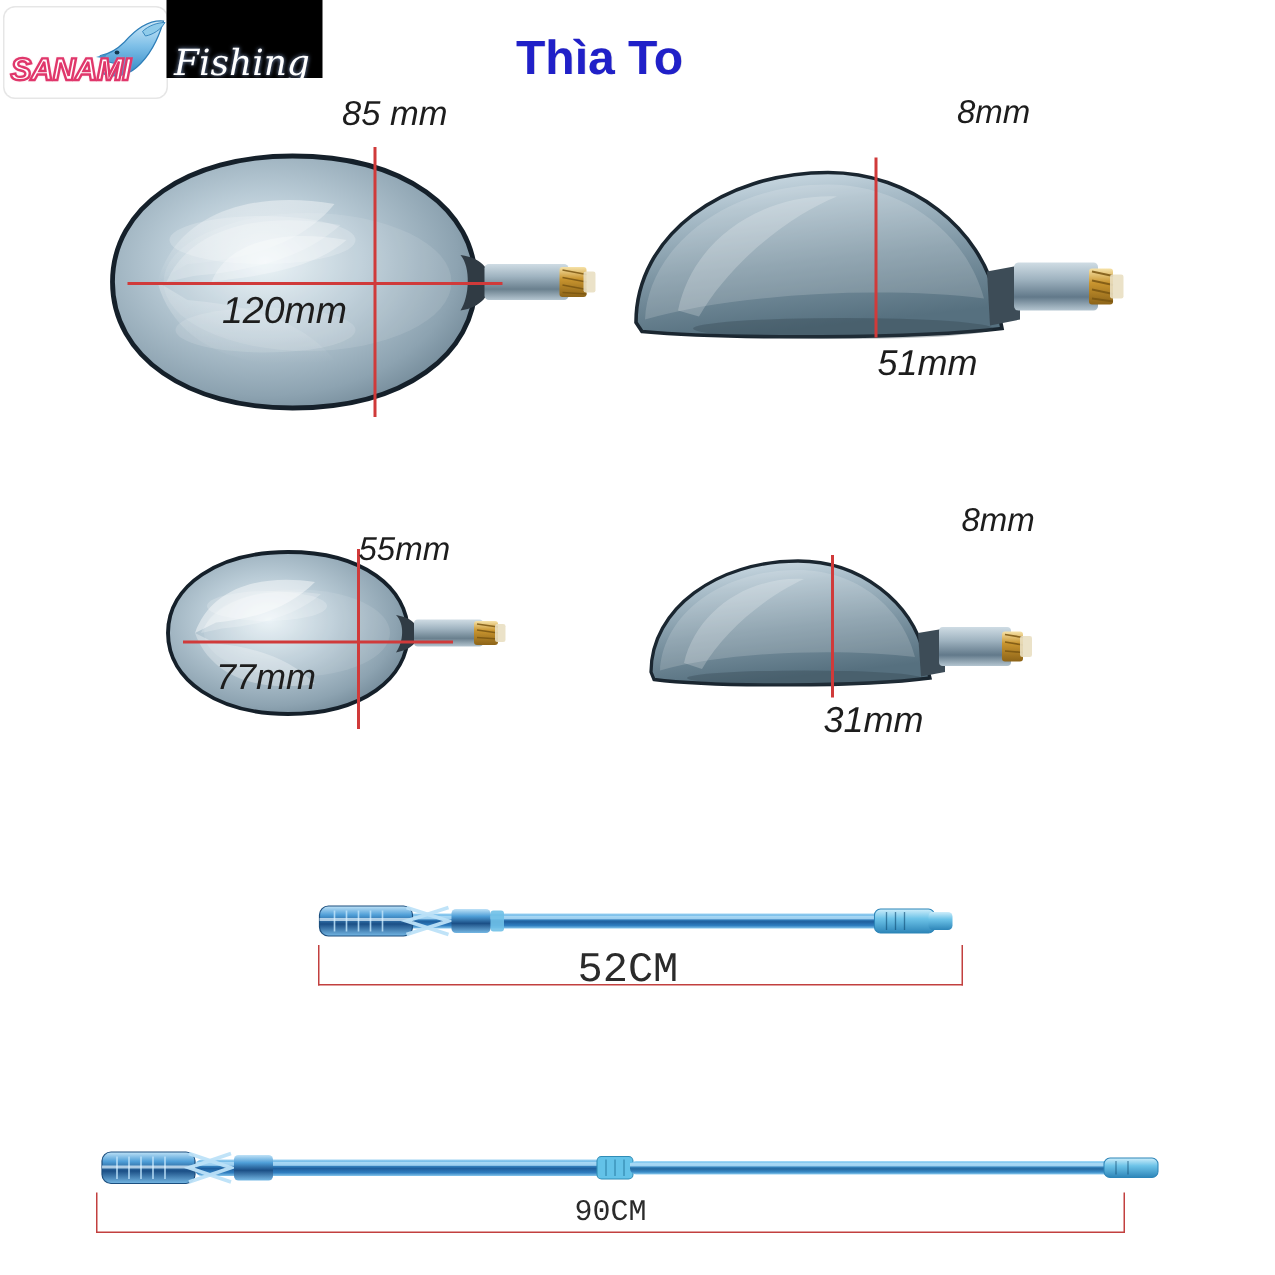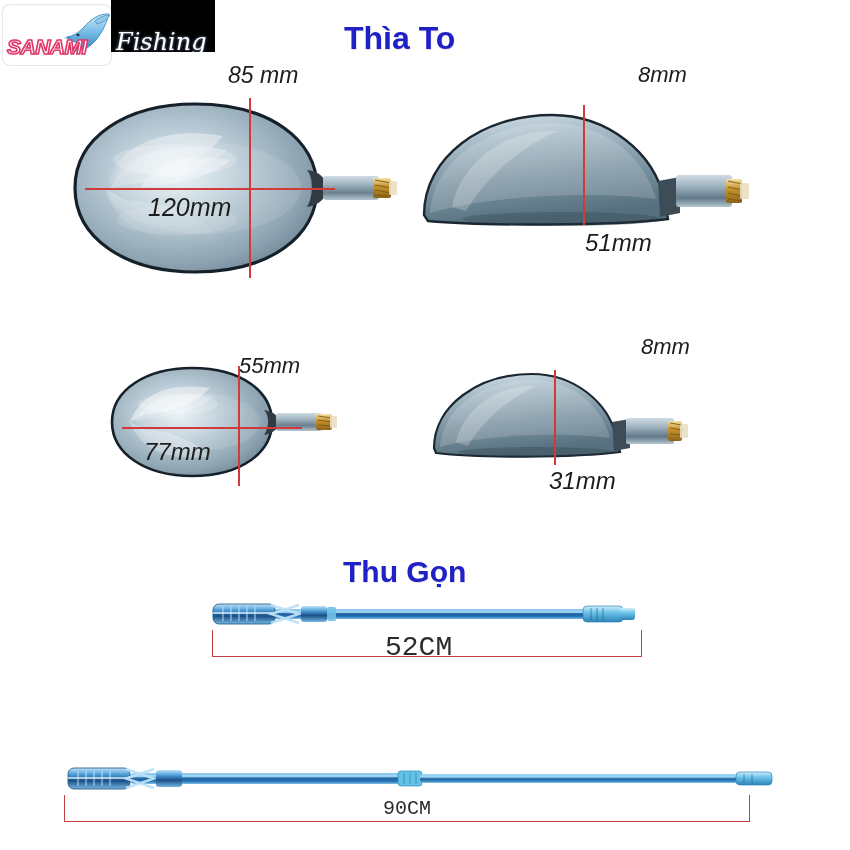--- a/index.html
+++ b/index.html
@@ -287,21 +287,20 @@
       <line x1="246" y1="66" x2="258" y2="68"></line>
       <line x1="246" y1="72" x2="258" y2="73"></line>
     </g>
     <rect x="256" y="62" width="8" height="14" rx="1.5" fill="#e9dfc2" opacity=".9"></rect>
   </svg>
 
   <div class="rline-v" style="left:554px;top:370px;height:95px;"></div>
   <div class="dim" style="left:641px;top:334px;font-size:22px;">8mm</div>
   <div class="dim" style="left:549px;top:467px;font-size:24px;">31mm</div>
 
-  <div class="heading" id="h-thu-gon">Thu Gọn</div>
 
   <svg class="abs" style="left:205px;top:598px;" width="440" height="34" viewBox="0 0 440 34">
     <defs>
       <linearGradient id="rodg1" x1="0" y1="0" x2="0" y2="1">
         <stop offset="0%" stop-color="#9fd3f2"></stop>
         <stop offset="25%" stop-color="#4aa4e0"></stop>
         <stop offset="55%" stop-color="#1f5f9e"></stop>
         <stop offset="80%" stop-color="#2f7ec0"></stop>
         <stop offset="100%" stop-color="#86c6ec"></stop>
       </linearGradient>

